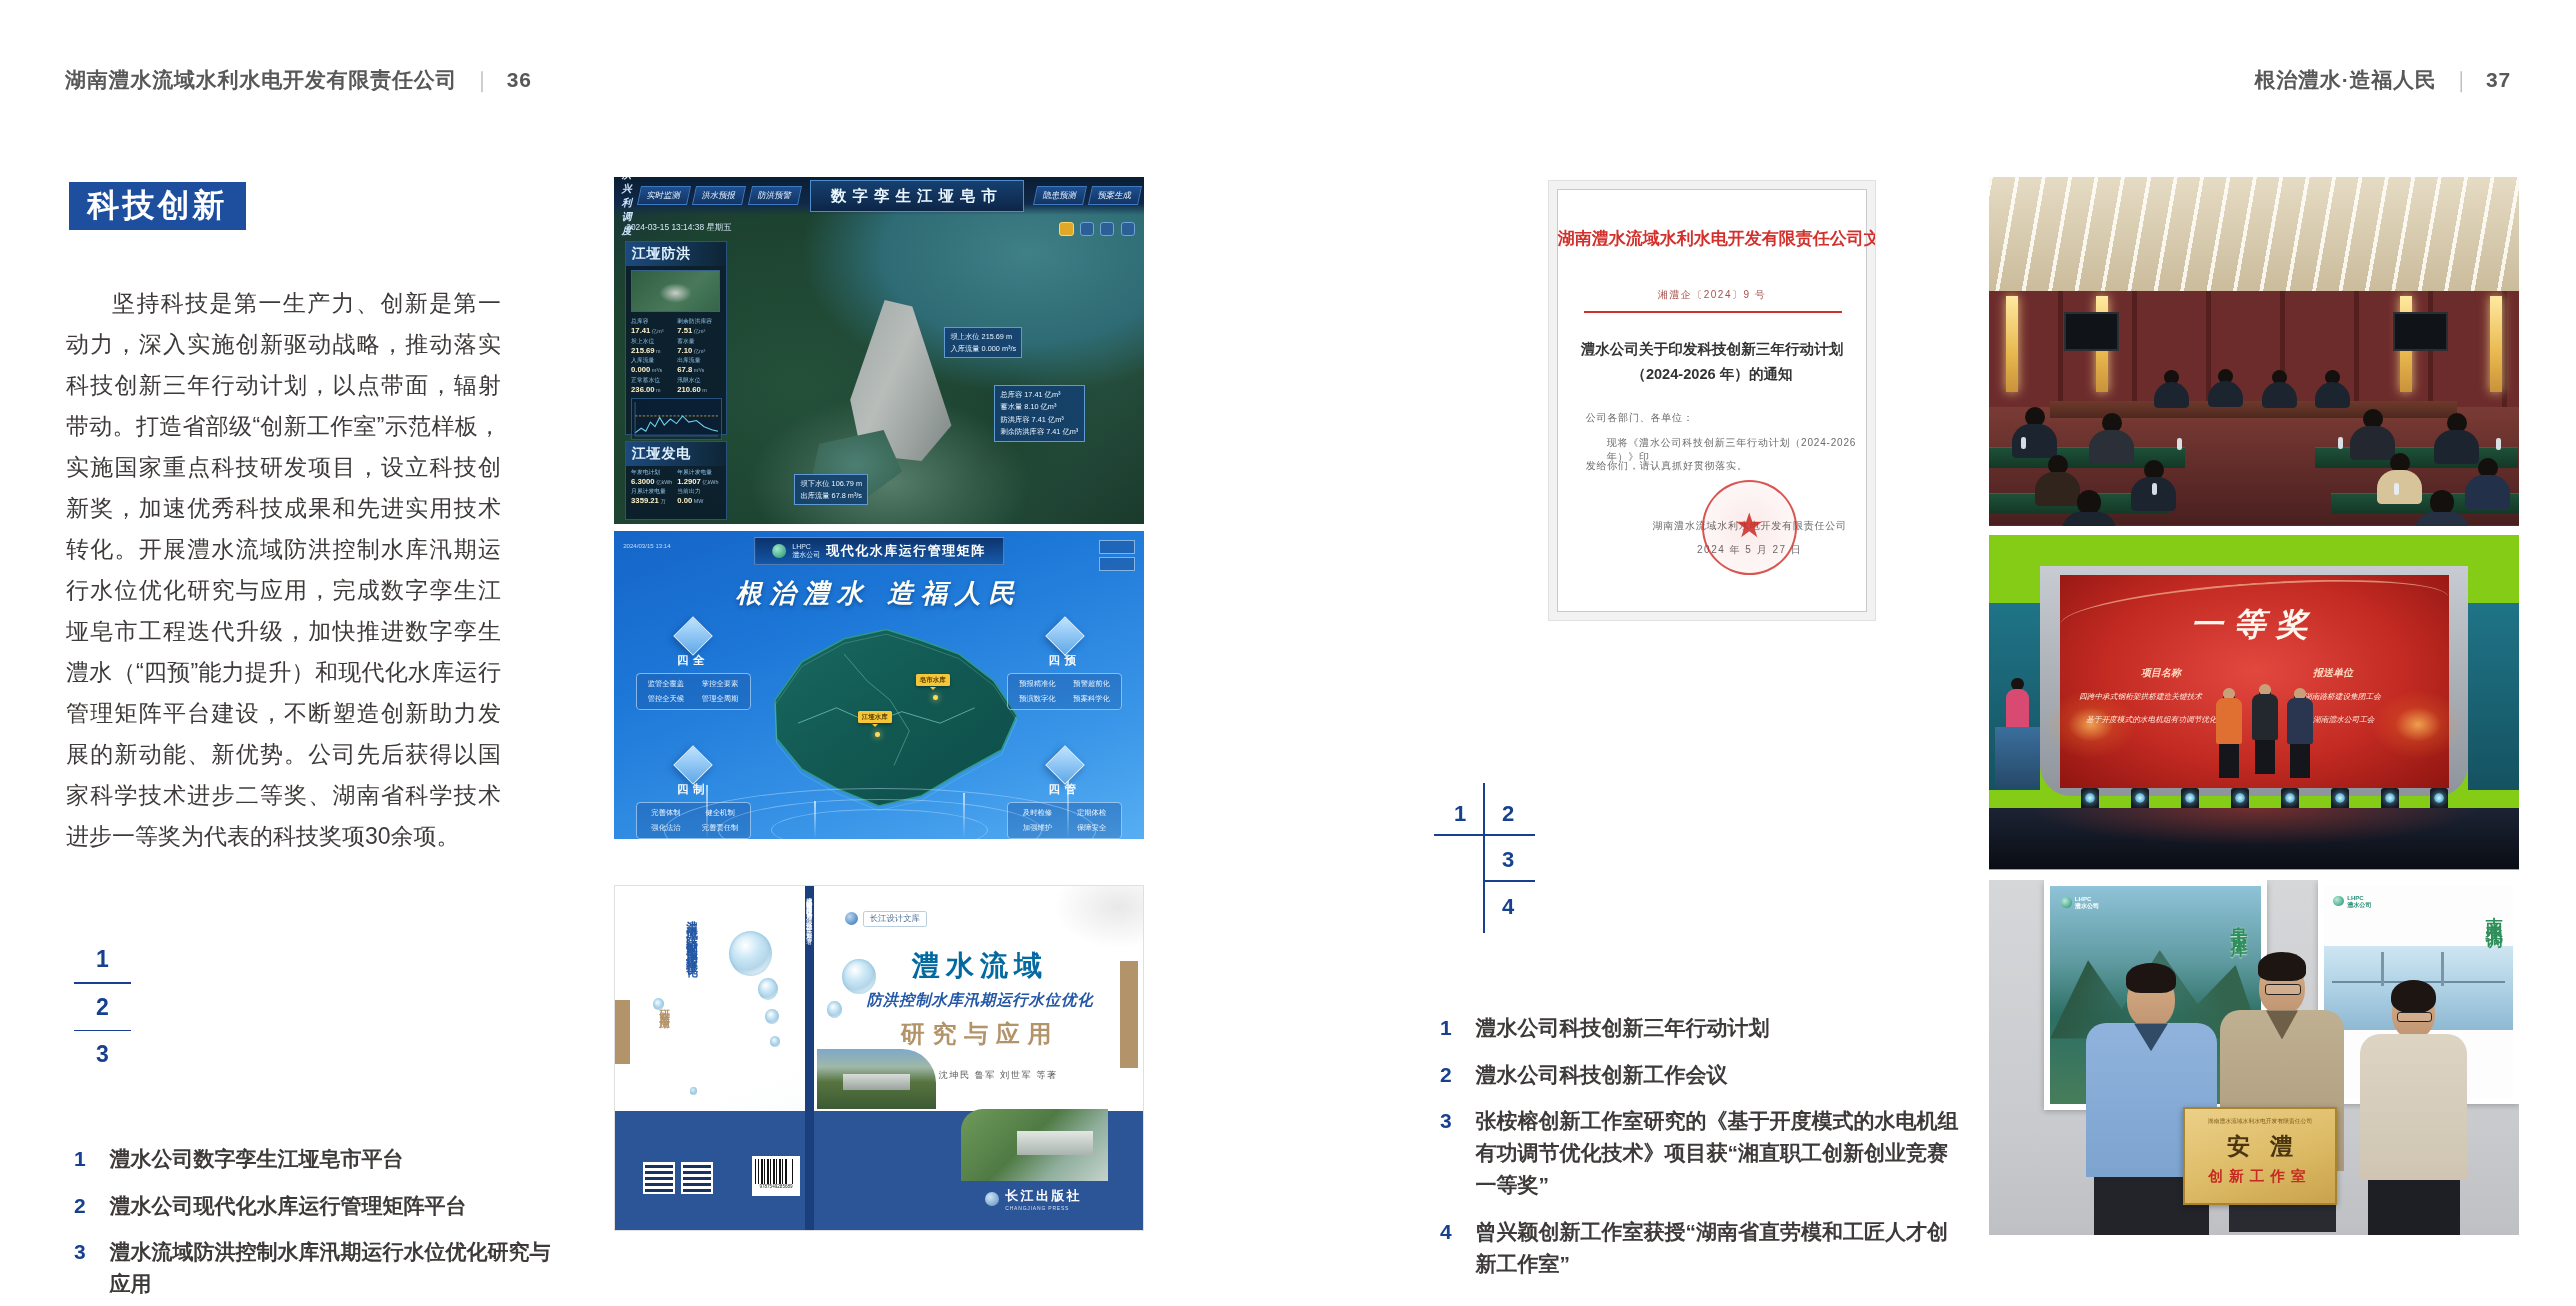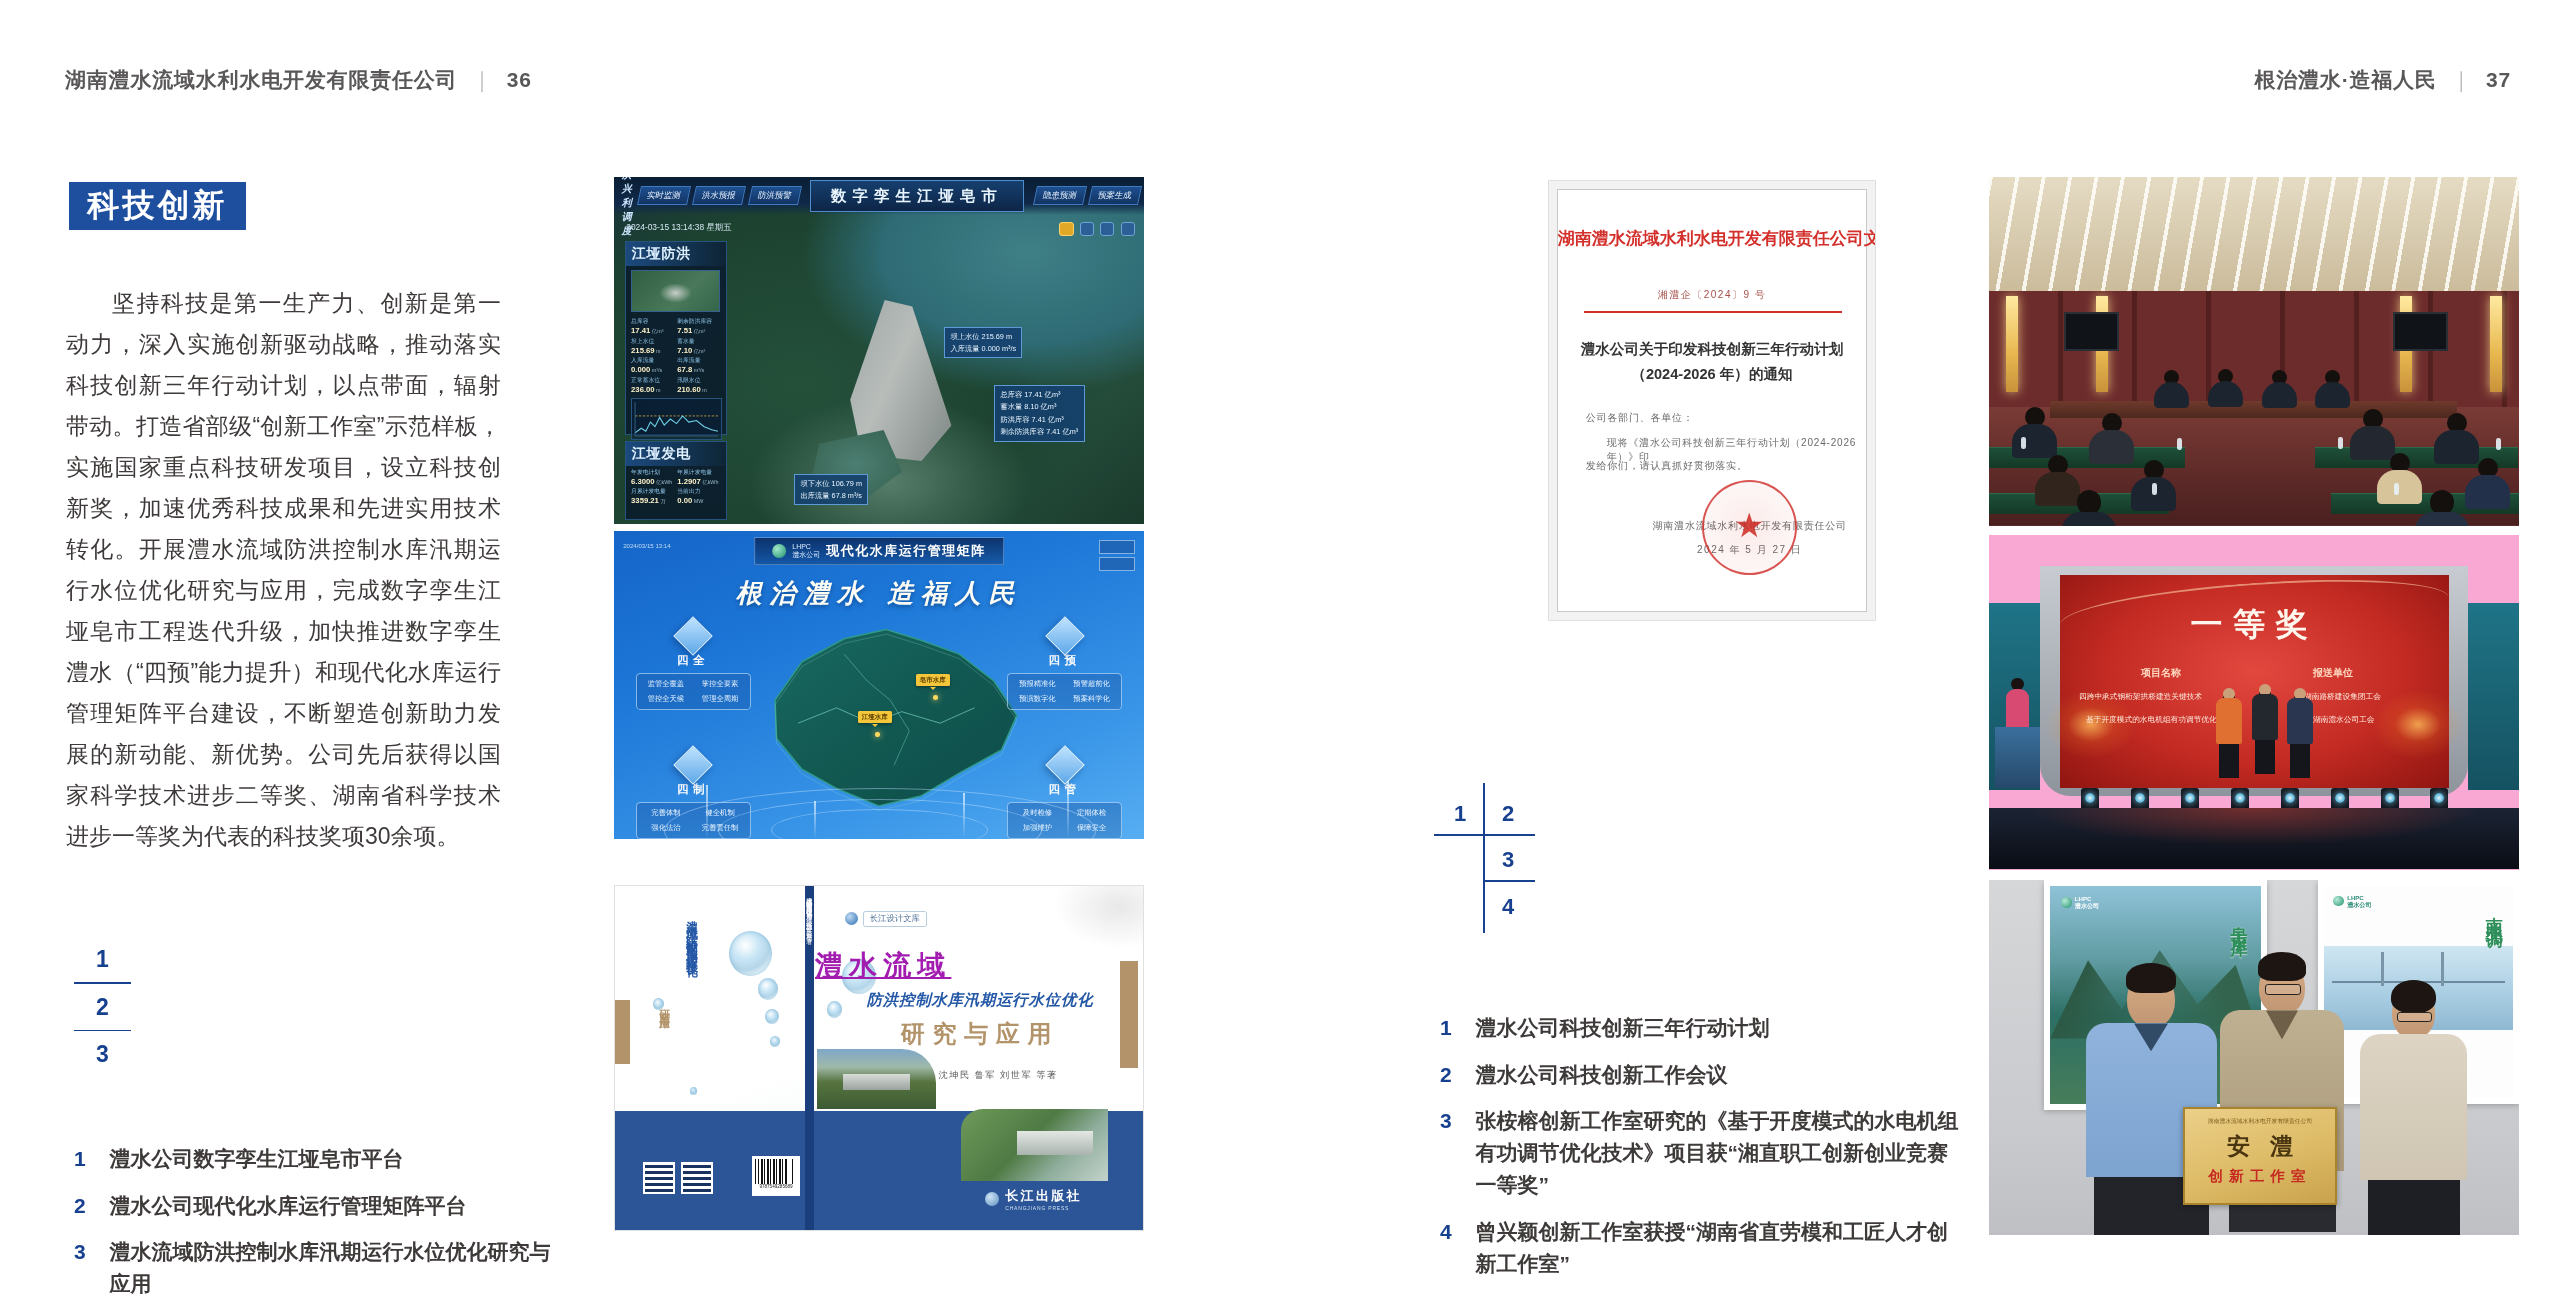--- a/index.html
+++ b/index.html
@@ -119,22 +119,22 @@
   .fig-book{left:614px;top:885px;width:530px;height:346px;background:#fbfbfb;border:0.8px solid #e0e0e0;box-sizing:border-box;}
   .bk-back{position:absolute;left:0;top:0;width:190px;height:346px;background:linear-gradient(160deg,#ffffff 60%,#eef4f6 100%);}
   .bk-spine{position:absolute;left:190px;top:0;width:9.2px;height:346px;background:#1b3f7d;}
   .bk-front{position:absolute;left:200px;top:0;width:330px;height:346px;
      background:radial-gradient(107px 69px at 92% 6%, #e8e8e8 0%, rgba(232,232,232,0) 60%),#ffffff;}
   .bk-spine-txt{position:absolute;left:190px;top:6.1px;width:9.2px;height:292px;writing-mode:vertical-rl;
      font-size:6.1px;color:#ffffff;letter-spacing:0.8px;text-align:left;line-height:9.2px;overflow:hidden;}
   .bk-badge{position:absolute;left:230px;top:24.6px;display:flex;align-items:center;gap:4.6px;}
   .bk-badge-logo{width:13px;height:13px;border-radius:50%;background:radial-gradient(circle at 35% 35%,#bcd9f2,#2b6cb3);}
   .bk-badge-txt{font-size:8.4px;color:#4a6e96;border:0.8px solid #b9cde0;padding:1.5px 6.1px;border-radius:2.3px;}
-  .bk-t1{position:absolute;left:200px;top:61px;width:330px;text-align:left;font-size:28px;font-weight:bold;
-     color:#a21caf;letter-spacing:6.1px;text-decoration:underline;}
+  .bk-t1{position:absolute;left:200px;top:61px;width:330px;text-align:center;font-size:28px;font-weight:bold;
+     color:#0369a1;letter-spacing:6.1px;}
   .bk-t2{position:absolute;left:200px;top:104px;width:330px;text-align:center;font-size:15.4px;font-weight:bold;
      font-style:italic;color:#2458a6;letter-spacing:0.8px;}
   .bk-t3{position:absolute;left:200px;top:132px;width:330px;text-align:center;font-size:24px;font-weight:bold;
      color:#b3936a;letter-spacing:7.7px;}
   .bk-authors{position:absolute;left:200px;top:183px;width:330px;text-align:center;font-size:9.2px;color:#5a5a5a;letter-spacing:1.5px;}
   .bk-photo1{position:absolute;left:202px;top:163px;width:119px;height:60px;border-radius:0 34px 0 0;
      background:linear-gradient(180deg,#7fa8c9 0%,#9fb8a8 30%,#57743f 55%,#3c5a33 100%);}
   .bk-photo1 .dam{position:absolute;left:22%;top:42%;width:56%;height:26%;background:linear-gradient(180deg,#d8dcd8,#9aa39e);}
   .bk-tanbar{position:absolute;left:505px;top:75px;width:18.4px;height:107px;background:#b3936a;}
   .bk-tansq{position:absolute;left:0px;top:114px;width:15.4px;height:64px;background:#b3936a;}
@@ -198,21 +198,21 @@
      background:linear-gradient(180deg,#7a3b35 0%,#5d2a28 60%,#49201f 100%);}
   .mt-desk{position:absolute;height:20px;background:linear-gradient(180deg,#1e5038,#143826);border-top:1.5px solid #2c6a4a;}
   .mt-headtable{position:absolute;left:61px;top:224px;width:407px;height:17px;background:linear-gradient(180deg,#6e3a2c,#4e281e);}
   .sil{position:absolute;}
   .sil .s-head{width:20px;height:20px;border-radius:50%;background:#14100e;margin:0 auto;}
   .sil .s-body{width:45px;height:34px;border-radius:18.4px 18.4px 4.6px 4.6px;margin-top:-3.1px;background:#1c2430;}
   .sil.small .s-head{width:15.4px;height:15.4px;} .sil.small .s-body{width:35px;height:26px;}
   .bottle{position:absolute;width:5.4px;height:12.3px;border-radius:2.3px;background:#e8f2f8;opacity:.9;}
 
   
-  .fig-award{left:1989px;top:535px;width:530px;height:335px;background:#f9a8d4;}
+  .fig-award{left:1989px;top:535px;width:530px;height:335px;background:#84cc16;font-style:italic;}
   .aw-sidepanel{position:absolute;top:68px;width:51px;height:187px;background:linear-gradient(180deg,#1f7487,#155261);}
   .aw-frame{position:absolute;left:51px;top:31px;width:428px;height:230px;background:linear-gradient(180deg,#c8ccd2,#8e949c);
      border-radius:0 0 31px 31px;}
   .aw-screen{position:absolute;left:71px;top:40px;width:389px;height:213px;
      background:radial-gradient(276px 169px at 50% 45%, #e3483f 0%, #c22a22 55%, #8e1410 100%);}
   .aw-swoosh{position:absolute;left:0;top:7.7px;width:100%;height:54px;border-radius:50%;
      border-top:2.3px solid rgba(255,220,180,.55);transform:rotate(-4deg);}
   .aw-title{position:absolute;left:0;top:28px;width:100%;text-align:center;font-size:32px;font-weight:bold;
      color:#fff7ee;letter-spacing:10.7px;font-family:"DejaVu Serif",serif;}
   .aw-colh{position:absolute;top:91px;font-size:10px;color:#ffd9c0;font-weight:bold;}

